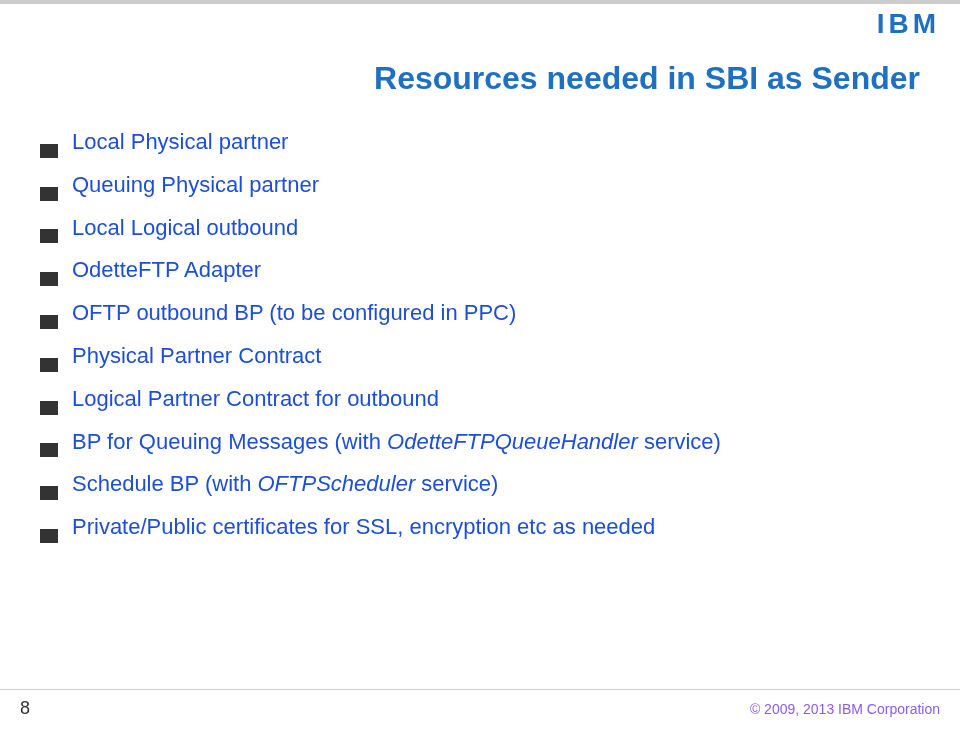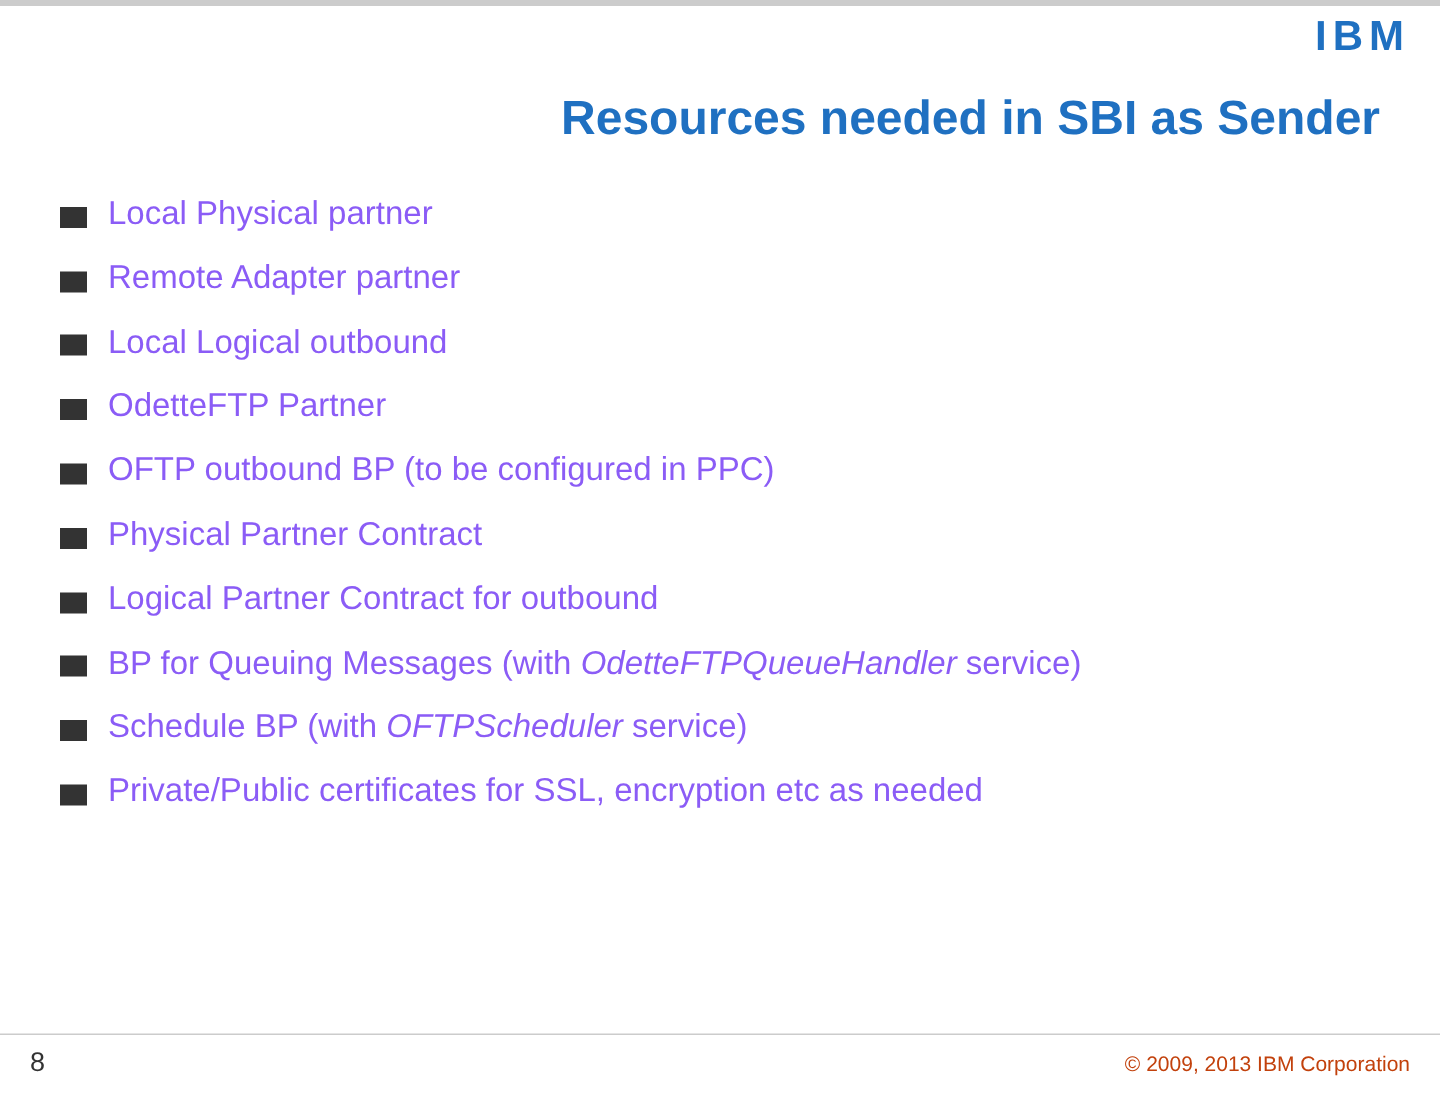--- a/index.html
+++ b/index.html
@@ -67,24 +67,24 @@
 
     
     .bullet-list {
       list-style: none;
       padding: 0;
       margin: 0;
     }
 
     .bullet-list li {
       display: flex;
-      align-items: center;
+      align-items: flex-end;
       margin-bottom: 12px;
       font-size: 22px;
-      color: #8b5cf6;
+      color: #1d4ed8;
       line-height: 1.4;
       font-family: Arial, sans-serif;
     }
 
     .bullet-icon {
       display: inline-block;
       width: 18px;
       height: 14px;
       min-width: 18px;
       background: #333333;
@@ -115,21 +115,21 @@
     }
 
     .page-number {
       font-size: 18px;
       color: #333333;
       font-family: Arial, sans-serif;
     }
 
     .copyright {
       font-size: 14px;
-      color: #c2410c;
+      color: #8b5cf6;
       font-family: Arial, sans-serif;
     }
   </style>
 </head>
 <body>
 
 <div class="slide-container">
 
   <div class="top-border"></div>
 
@@ -141,32 +141,32 @@
 
   <ul class="bullet-list">
 
     <li class="bullet-list-item">
       <span class="bullet-icon"></span>
       <span class="bullet-text">Local Physical partner</span>
     </li>
 
     <li class="bullet-list-item">
       <span class="bullet-icon"></span>
-      <span class="bullet-text">Remote Adapter partner</span>
+      <span class="bullet-text">Queuing Physical partner</span>
     </li>
 
     <li class="bullet-list-item">
       <span class="bullet-icon"></span>
       <span class="bullet-text">Local Logical outbound</span>
     </li>
 
 
     <li class="bullet-list-item">
       <span class="bullet-icon"></span>
-      <span class="bullet-text">OdetteFTP Partner</span>
+      <span class="bullet-text">OdetteFTP Adapter</span>
     </li>
 
     <li class="bullet-list-item">
       <span class="bullet-icon"></span>
       <span class="bullet-text">OFTP outbound BP (to be configured in PPC)</span>
     </li>
 
     <li class="bullet-list-item">
       <span class="bullet-icon"></span>
       <span class="bullet-text">Physical Partner Contract</span>

